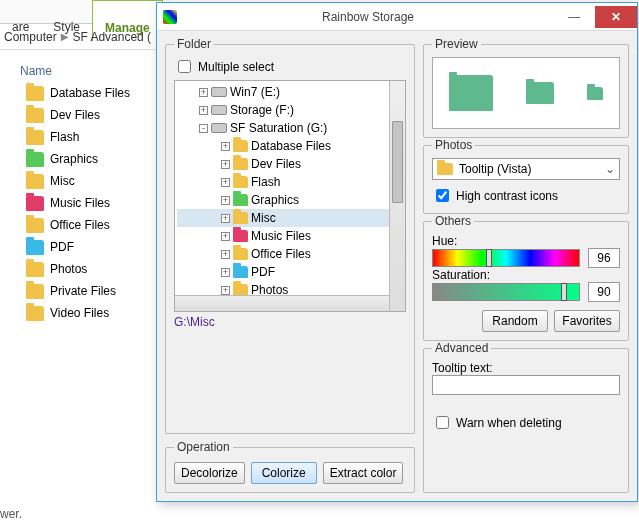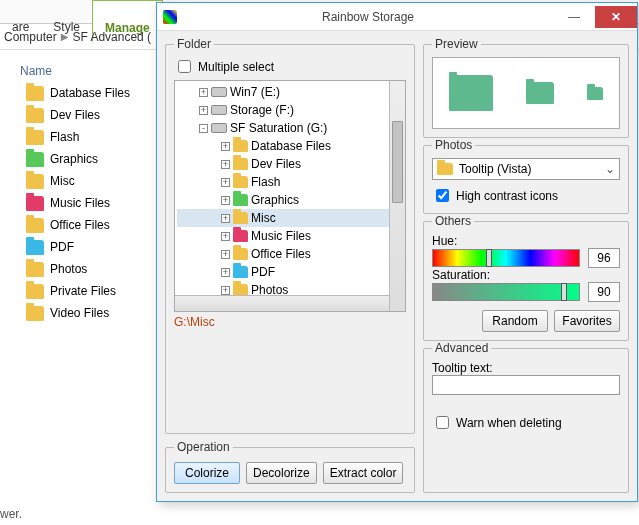--- a/index.html
+++ b/index.html
@@ -39,21 +39,21 @@
 .tree-wrap{border:1px solid #aaa;background:#fff;height:232px;overflow:hidden;margin-top:4px;position:relative;}
 .tree{padding:2px;}
 .tree .trow{display:flex;align-items:center;height:18px;gap:3px;white-space:nowrap;}
 .tree .trow.sel{background:#d8e6f2;}
 .exp{width:9px;height:9px;border:1px solid #888;display:flex;align-items:center;justify-content:center;font-size:9px;line-height:1;color:#555;background:#fff;}
 .drive-ic{width:16px;height:10px;background:#ccc;border:1px solid #888;border-radius:2px;}
 .sb-v{position:absolute;right:0;top:0;width:16px;height:100%;background:linear-gradient(#eee,#ddd);border-left:1px solid #bbb;}
 .sb-v::after{content:"";position:absolute;left:2px;right:2px;top:40px;height:80px;background:#c4c4c4;border:1px solid #999;border-radius:1px;}
 .sb-h{position:absolute;left:0;right:16px;bottom:0;height:16px;background:linear-gradient(#eee,#ddd);border-top:1px solid #bbb;}
 
-.pathlbl{color:#c2410c;margin-top:3px;}
+.pathlbl{color:#4c1d95;margin-top:3px;}
 
 .btn{display:inline-flex;align-items:center;justify-content:center;min-width:66px;height:22px;background:linear-gradient(#fdfdfd,#e4e4e4);border:1px solid #999;border-radius:2px;padding:0 6px;}
 .btn.hl{background:linear-gradient(#eaf4ff,#c9e2fb);border-color:#6ea4d6;}
 .btnrow{display:flex;gap:6px;margin-top:2px;}
 
 .prevbox{border:1px solid #aaa;background:#fff;height:72px;display:flex;align-items:center;justify-content:space-around;}
 .pf{background:#5fb98f;}
 .pf1{width:44px;height:36px;}.pf2{width:28px;height:22px;}.pf3{width:16px;height:13px;}
 
 .sel-style{display:flex;align-items:center;height:22px;border:1px solid #999;background:#fff;padding:0 4px;gap:6px;}
@@ -221,22 +221,22 @@
               </div>
             </div>
           <div class="sb-v"></div>
           <div class="sb-h"></div>
         </div>
         <div class="pathlbl">G:\Misc</div>
       </fieldset>
       <fieldset>
         <legend>Operation</legend>
         <div class="btnrow">
+          <div class="btn">Decolorize</div>
           <div class="btn hl">Colorize</div>
-          <div class="btn">Decolorize</div>
           <div class="btn">Extract color</div>
         </div>
       </fieldset>
     </div>
 
     <div class="rightcol">
       <fieldset>
         <legend>Preview</legend>
         <div class="prevbox">
           <div class="folder-ic pf pf1"></div>

